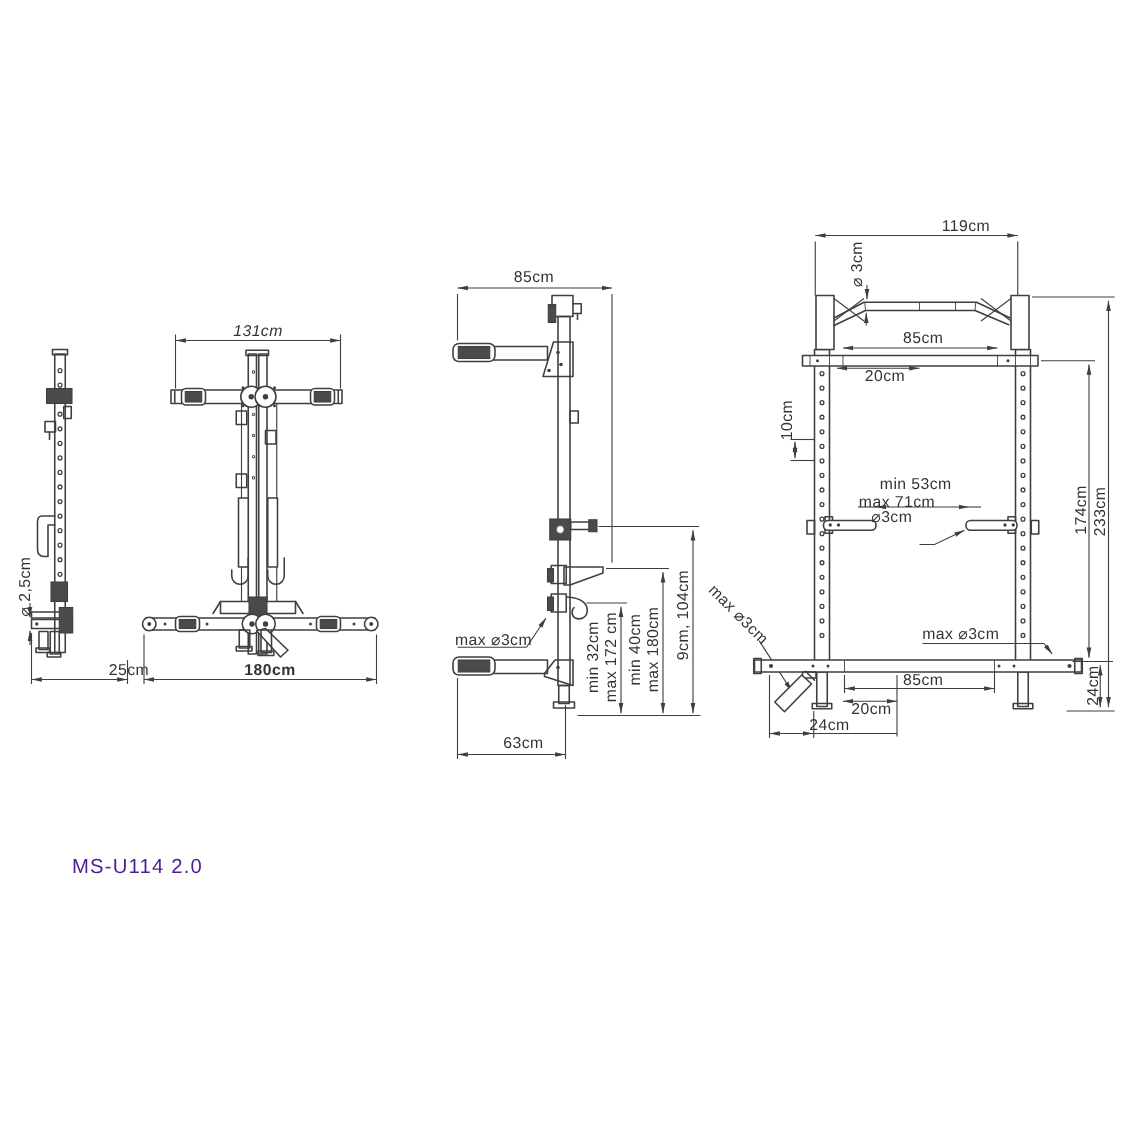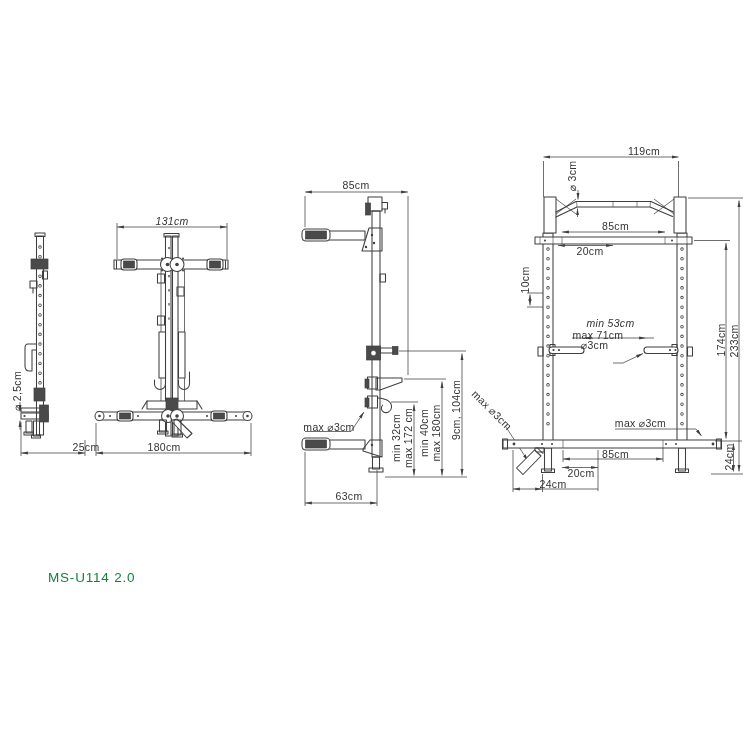--- a/index.html
+++ b/index.html
@@ -16,21 +16,21 @@
   .holes {stroke:#3f3f3f;stroke-width:3.4;stroke-dasharray:0.1 9.6;stroke-linecap:round;fill:none;}
   .holesw{stroke:#ffffff;stroke-width:1.7;stroke-dasharray:0.1 9.6;stroke-linecap:round;fill:none;}
   .mdots {stroke:#3f3f3f;stroke-width:2.2;stroke-dasharray:0.1 14;stroke-linecap:round;fill:none;}
   .mdotsw{stroke:#ffffff;stroke-width:1;stroke-dasharray:0.1 14;stroke-linecap:round;fill:none;}
   
   .lbl{position:absolute;transform:translate(-50%,-50%);white-space:nowrap;
        font-size:10.5px;letter-spacing:0.3px;color:#333;line-height:1.15;text-align:center;}
   .lbl.v  {transform:translate(-50%,-50%) rotate(-90deg);}
   .lbl.d45{transform:translate(-50%,-50%) rotate(45deg);}
   .lbl span{display:block;}
-  .model{position:absolute;white-space:nowrap;font-size:13.5px;letter-spacing:0.8px;color:#15803d;}
+  .model{position:absolute;white-space:nowrap;font-size:13.5px;letter-spacing:0.8px;color:#4c1d95;}
 </style>
 </head>
 <body>
 
 <div id="canvas">
 
 <svg width="750" height="750" viewBox="0 0 750 750">
   <defs>
     <marker id="arr" viewBox="0 0 10 6" refX="9.2" refY="3" markerWidth="10" markerHeight="6" orient="auto-start-reverse">
       <path d="M0,0.9 L9.2,3 L0,5.1 Z" fill="#3f3f3f"></path>
@@ -294,42 +294,42 @@
     <line class="dim" x1="542.5" y1="474" x2="542.5" y2="492"></line>
     <path class="dim" d="M513,489 H542" marker-start="url(#arr)" marker-end="url(#arr)"></path>
     <line class="dim" x1="542" y1="489" x2="598" y2="489"></line>
   </g>
 </svg>
 
 <div class="lbl v" style="left:16.5px;top:391px;">⌀ 2,5cm</div>
 <div class="lbl" style="left:67px;top:446.5px;margin-left:19px;">25cm</div>
 
 <div class="lbl" style="left:172px;top:220.5px;font-style:italic;">131cm</div>
-<div class="lbl" style="left:164px;top:446.5px;">180cm</div>
+<div class="lbl" style="left:180px;top:446.5px;font-weight:bold;">180cm</div>
 
 <div class="lbl" style="left:356px;top:185px;">85cm</div>
 <div class="lbl" style="left:329px;top:426.5px;">max ⌀3cm</div>
 <div class="lbl v" style="left:401.5px;top:438px;">
   <span>min 32cm</span>
   <span>max 172 cm</span>
 </div>
 <div class="lbl v" style="left:429.5px;top:433px;">
   <span>min 40cm</span>
   <span>max 180cm</span>
 </div>
 <div class="lbl v" style="left:455.5px;top:410px;">9cm, 104cm</div>
 <div class="lbl" style="left:349px;top:496px;">63cm</div>
 <div class="lbl d45" style="left:492px;top:410px;">max ⌀3cm</div>
 
 <div class="lbl" style="left:616px;top:151px;margin-left:28px;">119cm</div>
 <div class="lbl v" style="left:571.5px;top:176px;">⌀ 3cm</div>
 <div class="lbl" style="left:615.5px;top:226px;">85cm</div>
 <div class="lbl" style="left:590px;top:251px;">20cm</div>
 <div class="lbl v" style="left:524.5px;top:280px;">10cm</div>
-<div class="lbl" style="left:610.5px;top:322.5px;font-style:italic;">min 53cm</div>
+<div class="lbl" style="left:610.5px;top:322.5px;">min 53cm</div>
 <div class="lbl" style="left:598px;top:334.5px;">max 71cm</div>
 <div class="lbl" style="left:594.5px;top:345px;">⌀3cm</div>
 <div class="lbl v" style="left:720.5px;top:340px;">174cm</div>
 <div class="lbl v" style="left:734px;top:341px;">233cm</div>
 <div class="lbl" style="left:640.5px;top:422.5px;">max ⌀3cm</div>
 <div class="lbl" style="left:615.5px;top:453.5px;">85cm</div>
 <div class="lbl" style="left:581px;top:472.5px;">20cm</div>
 <div class="lbl" style="left:553px;top:483.5px;">24cm</div>
 <div class="lbl v" style="left:728.5px;top:457px;">24cm</div>
 

